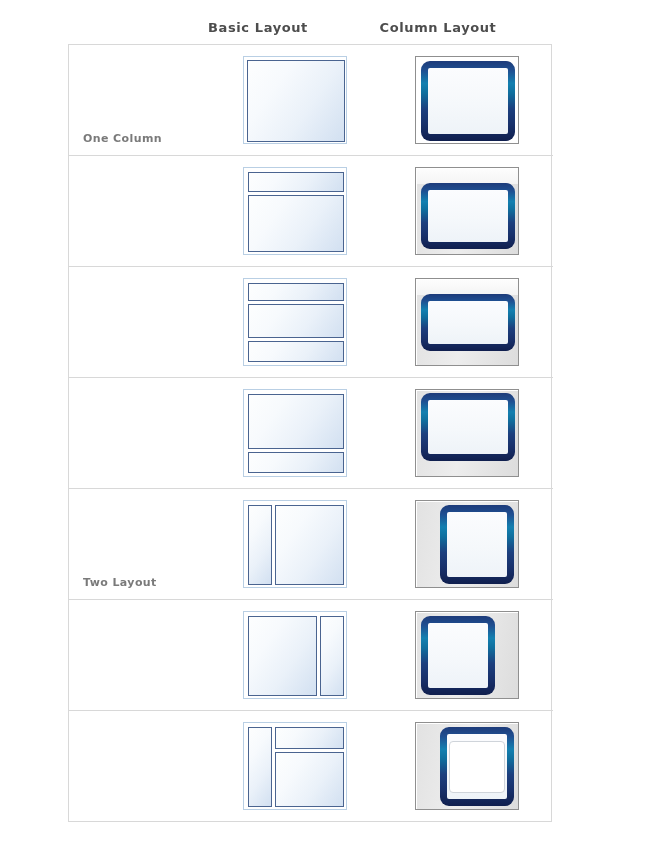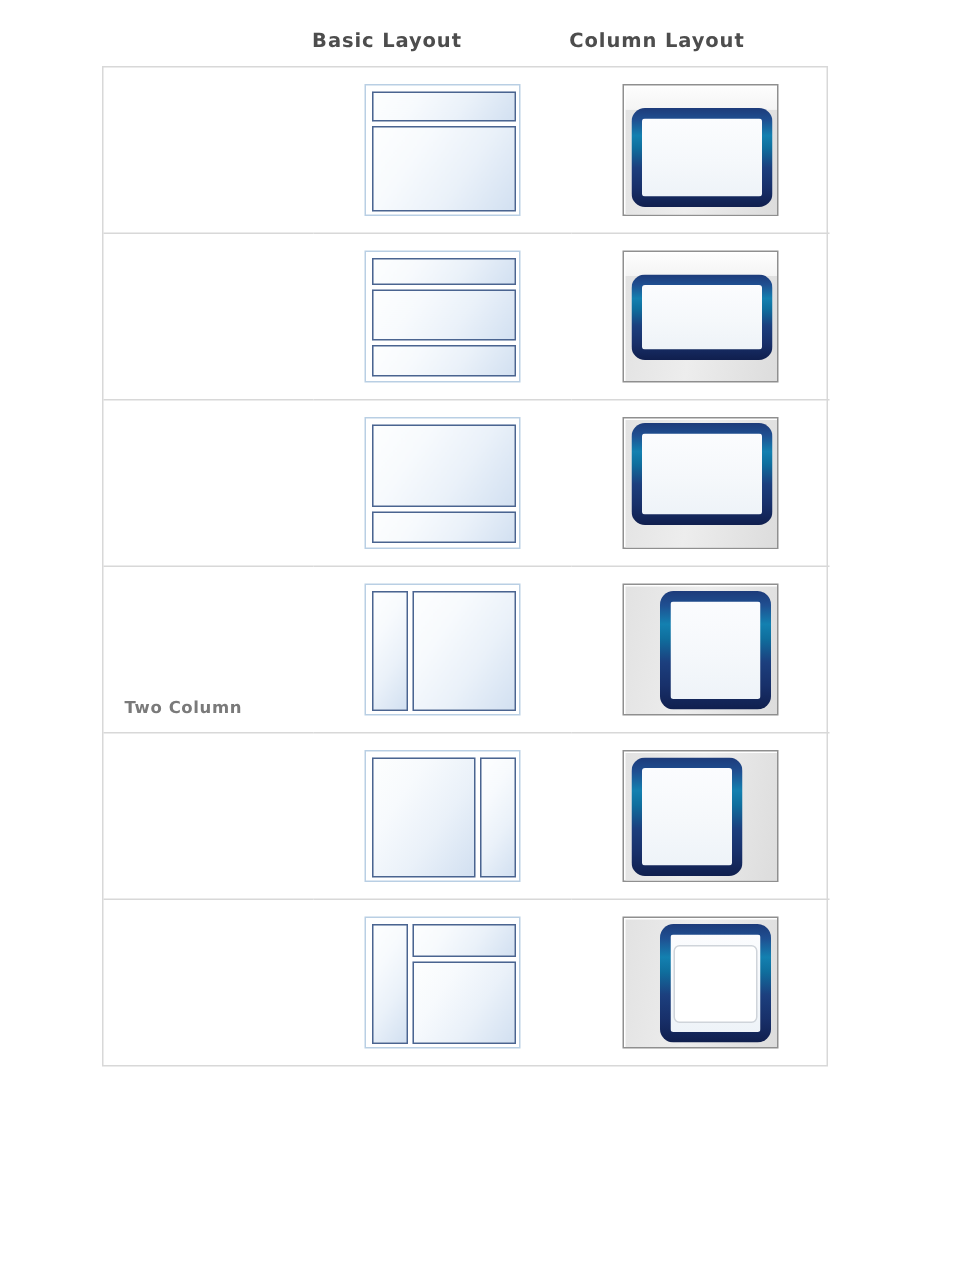--- a/index.html
+++ b/index.html
@@ -156,20 +156,39 @@
   <div class="col-headers">
     <div class="col-header basic">Basic Layout</div>
     <div class="col-header themed">Column Layout</div>
   </div>
 
   <div class="layout-table">
     <table>
       <tbody id="rows-host">
           <tr>
             <td class="cell-label">
+              <div class="row-label">One Column</div>
+            </td>
+            <td class="cell-basic">
+              <div class="thumb-wrap">
+                <div class="basic-thumb">
+                  <div class="pane" style="left: 3px; top: 3px; width: 98px; height: 82px;"></div>
+                </div>
+              </div>
+            </td>
+            <td class="cell-themed">
+              <div class="thumb-wrap">
+                <div class="themed-thumb">
+                  <div class="themed-frame" style="left: 5px; top: 4px; width: 94px; height: 80px;"></div>
+                </div>
+              </div>
+            </td>
+          </tr>
+          <tr>
+            <td class="cell-label">
               <div class="row-label"></div>
             </td>
             <td class="cell-basic">
               <div class="thumb-wrap">
                 <div class="basic-thumb">
                   <div class="pane" style="left: 4px; top: 4px; width: 96px; height: 20px;"></div>
                   <div class="pane" style="left: 4px; top: 27px; width: 96px; height: 57px;"></div>
                 </div>
               </div>
             </td>
@@ -222,21 +241,21 @@
               <div class="thumb-wrap">
                 <div class="themed-thumb">
                   <div class="themed-bg" style="left: 1px; top: 1px; width: 102px; height: 86px;"></div>
                   <div class="themed-frame" style="left: 5px; top: 3px; width: 94px; height: 68px;"></div>
                 </div>
               </div>
             </td>
           </tr>
           <tr>
             <td class="cell-label">
-              <div class="row-label">Two Column</div>
+              <div class="row-label">Two Layout</div>
             </td>
             <td class="cell-basic">
               <div class="thumb-wrap">
                 <div class="basic-thumb">
                   <div class="pane" style="left: 4px; top: 4px; width: 24px; height: 80px;"></div>
                   <div class="pane" style="left: 31px; top: 4px; width: 69px; height: 80px;"></div>
                 </div>
               </div>
             </td>
             <td class="cell-themed">

